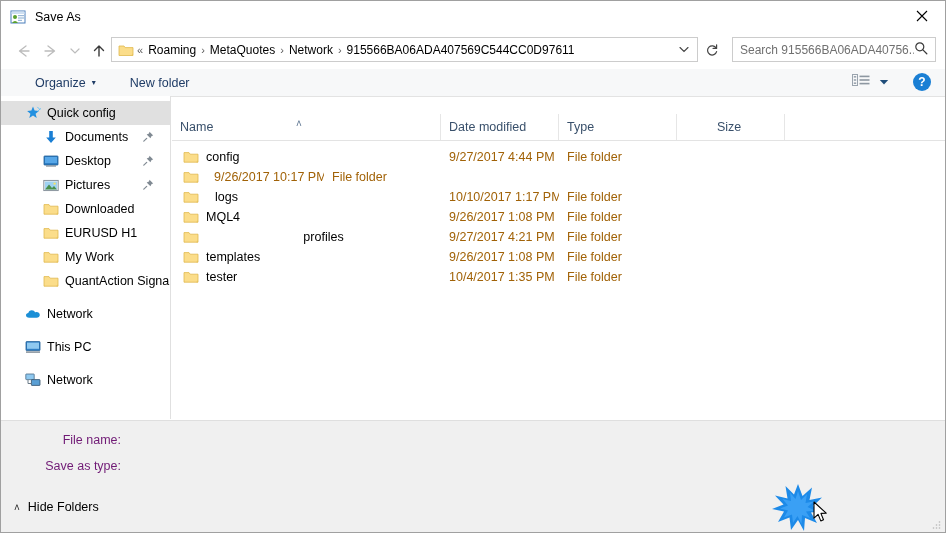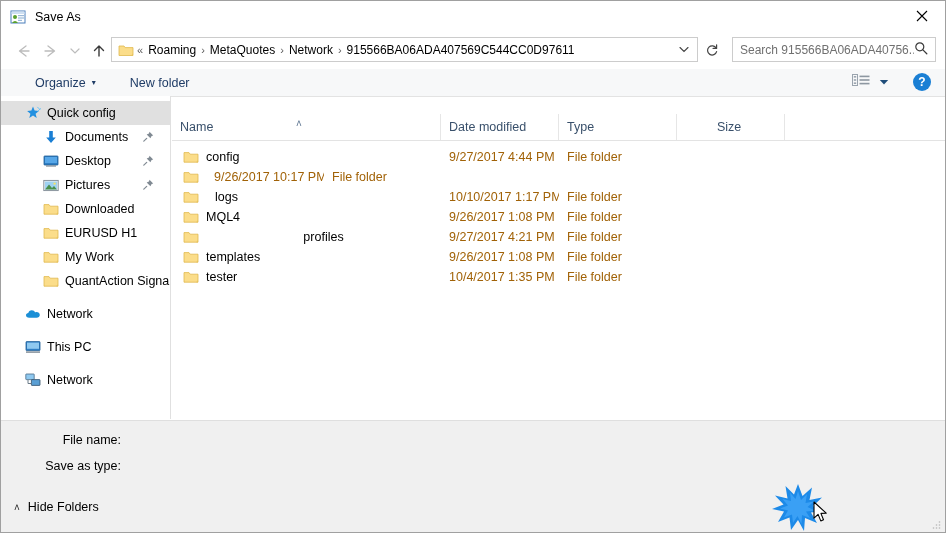--- a/index.html
+++ b/index.html
@@ -264,21 +264,21 @@
   .formpane {
     position: absolute;
     left: 0; top: 419px;
     width: 944px; height: 67px;
     background: #f0f0f0;
     border-top: 1px solid #dfdfdf;
   }
   .form-label {
     position: absolute;
     font-size: 12.5px;
-    color: #000000;
+    color: #701a75;
     text-align: right;
     white-space: nowrap;
   }
 
   
   .footer {
     position: absolute;
     left: 0; top: 486px;
     width: 944px; height: 45px;
     background: #f0f0f0;

